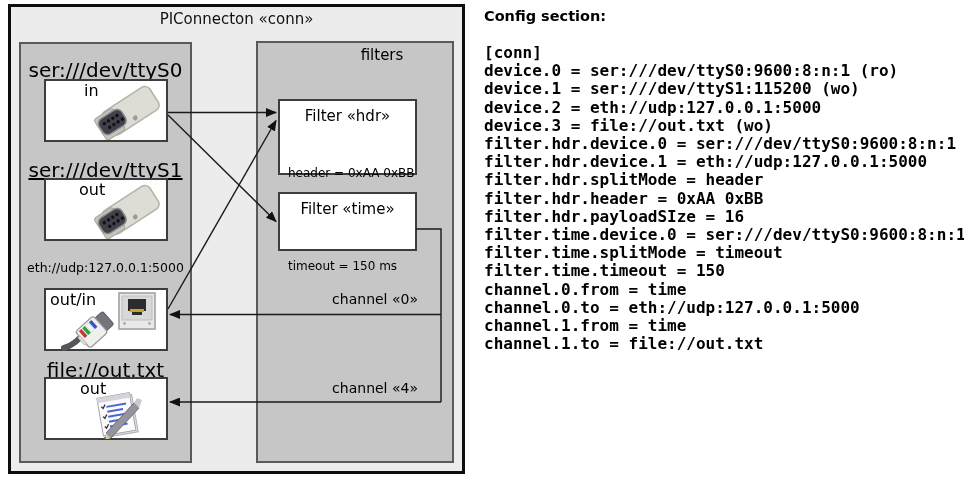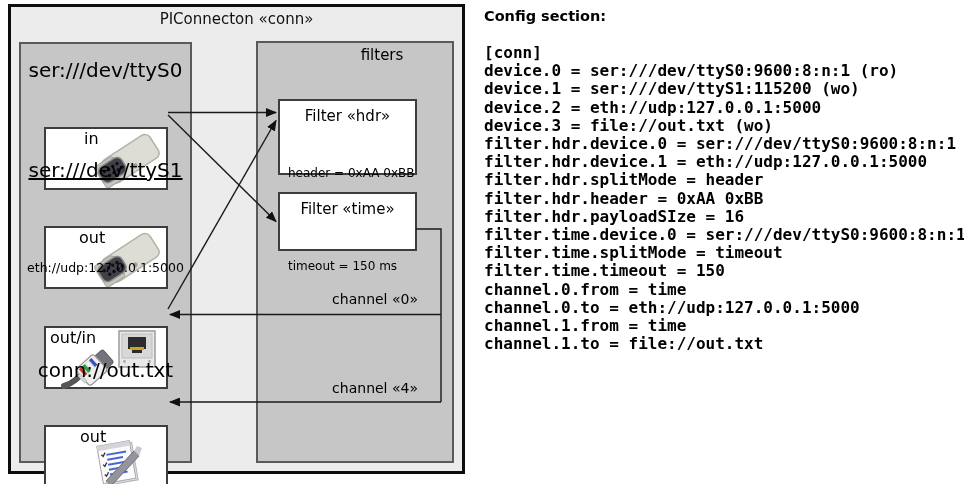--- a/index.html
+++ b/index.html
@@ -25,21 +25,21 @@
   .filters-label{
     left:256px;top:46px;width:198px;text-align:center;font-size:15px;margin-left:27px;
   }
   .dev-label{
     left:19px;width:173px;text-align:center;font-size:20px;white-space:nowrap;
   }
   .dev-label.small{font-size:12.5px;}
   .white-box{
     background:#ffffff;border:2px solid #3d3d3d;box-sizing:border-box;
   }
-  .dev-box{left:44px;width:124px;height:63px;margin-top:48px;}
+  .dev-box{left:44px;width:124px;height:63px;}
   .dev-port{position:absolute;top:1px;font-size:16px;line-height:18px;}
   .filter-box{left:278px;width:139px;}
   .filter-title{position:absolute;top:6px;left:0;width:100%;text-align:center;font-size:15px;}
   .filter-body{position:absolute;left:8px;font-size:12px;line-height:16.5px;white-space:pre;}
   .channel-label{
     left:300px;width:118px;text-align:right;font-size:14px;white-space:nowrap;
   }
   
   .config-heading{
     left:484px;top:8px;font-size:14.5px;font-weight:bold;
@@ -104,21 +104,21 @@
           <circle cx="26.5" cy="32" r="1.7" fill="#101016"></circle>
         <circle cx="31.5" cy="32" r="1.7" fill="#101016"></circle>
           <circle cx="36.5" cy="32" r="1.7" fill="#101016"></circle>
         <circle cx="48" cy="38" r="2.4" fill="#9d9c94"></circle>
       </g>
     </svg>
   </span>
 </div>
 
 <div class="abs dev-label small" style="top:260px;">eth://udp:127.0.0.1:5000</div>
-<div class="abs white-box dev-box" style="top:278px;">
+<div class="abs white-box dev-box" style="top:288px;">
   <span class="dev-port" style="left:4px;">out/in</span>
   <span class="icon-wrap" style="left:72px;top:2px;">
     <svg width="38" height="38" viewBox="0 0 38 38">
       <rect x="1" y="1" width="36" height="36" fill="#e9e9e9" stroke="#9c9c9c" stroke-width="1.5"></rect>
       <rect x="4" y="4" width="30" height="24" fill="#d8d8d8" stroke="#bdbdbd" stroke-width="1"></rect>
       <path d="M10,7 h18 v12 h-4 v4 h-10 v-4 h-4 z" fill="#2c2c2e"></path>
       <rect x="12" y="17" width="14" height="3" fill="#caa41e"></rect>
       <circle cx="6.5" cy="31.5" r="1.4" fill="#aaaaaa"></circle>
       <circle cx="31.5" cy="31.5" r="1.4" fill="#aaaaaa"></circle>
     </svg>
@@ -132,21 +132,21 @@
         <rect x="25" y="13" width="3.5" height="9" fill="#c03a30"></rect>
         <rect x="29.5" y="13" width="3.5" height="9" fill="#2e9e4a"></rect>
         <rect x="34" y="13" width="3.5" height="9" fill="#f5f5f5" stroke="#cccccc" stroke-width="0.5"></rect>
         <rect x="38.5" y="13" width="3.5" height="9" fill="#3a55c0"></rect>
         <rect x="20" y="17" width="3" height="10" fill="#d9d9d4" stroke="#ababab" stroke-width="0.6"></rect>
       </g>
     </svg>
   </span>
 </div>
 
-<div class="abs dev-label" style="top:358px;">conn://out.txt</div>
+<div class="abs dev-label" style="top:358px;">file://out.txt</div>
 <div class="abs white-box dev-box" style="top:377px;">
   <span class="dev-port" style="left:34px;">out</span>
   <span class="icon-wrap" style="left:44px;top:12px;">
     <svg width="64" height="48" viewBox="0 0 64 48">
       <g transform="rotate(-10 28 24)">
         <rect x="12" y="6" width="33" height="38" fill="#e2e2e6" stroke="#b0b0b4" stroke-width="1"></rect>
         <rect x="10" y="4" width="33" height="38" fill="#fbfbfd" stroke="#a6a6aa" stroke-width="1"></rect>
         <rect x="10" y="4" width="33" height="5" fill="#d4d4da"></rect>
         <g stroke="#4a66cc" stroke-width="2">
           <line x1="18" y1="14" x2="38" y2="14"></line>

